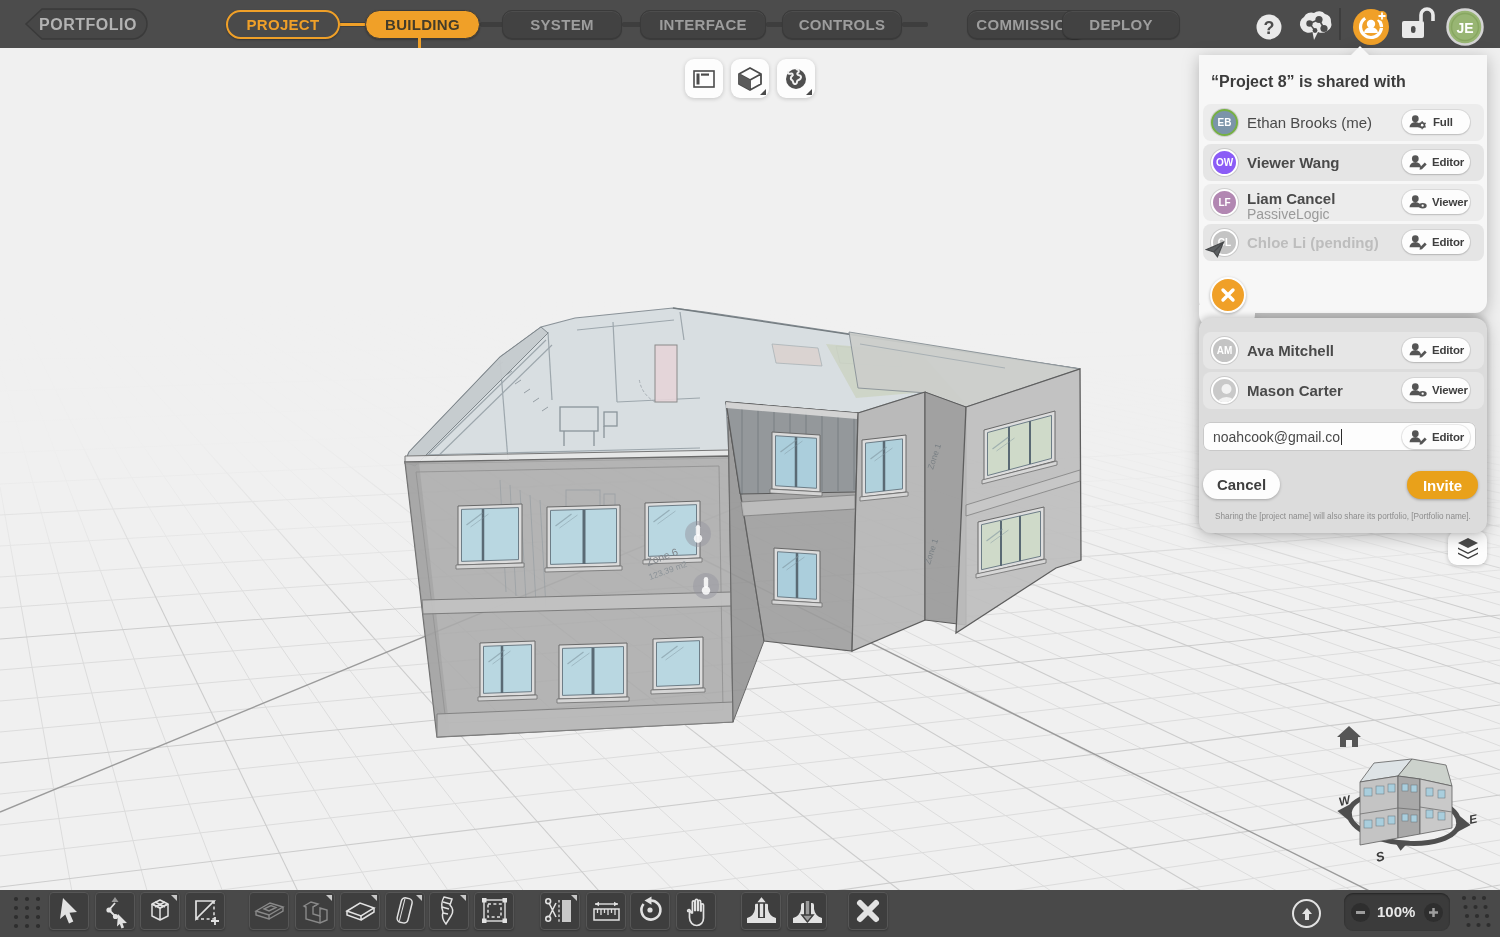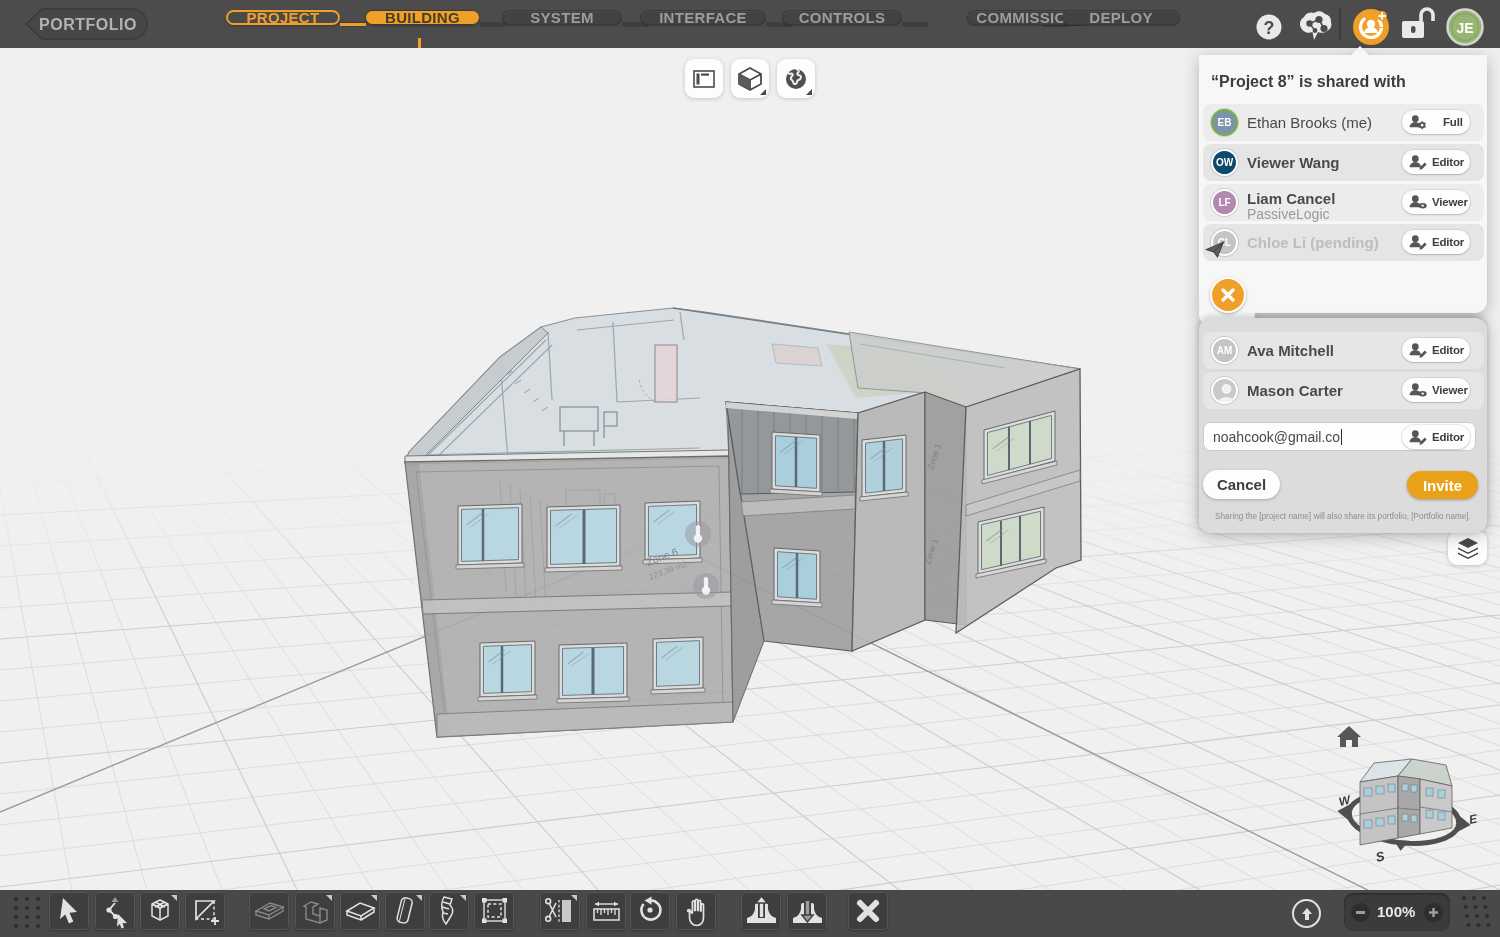--- a/index.html
+++ b/index.html
@@ -1,19 +1,19 @@
 <!DOCTYPE html>
 <html><head><meta charset="utf-8">
 <style>
 *{margin:0;padding:0;box-sizing:border-box}
 body{width:1500px;height:937px;overflow:hidden;font-family:"Liberation Sans",sans-serif;position:relative;background:#f0f0f0}
 .canvas{position:absolute;left:0;top:0;width:1500px;height:937px}
 .navbar{position:absolute;left:0;top:0;width:1500px;height:48px;background:#4c4c4c;z-index:40}
 .toolbar{position:absolute;left:0;bottom:0;width:1500px;height:47px;background:#494949;z-index:40}
-.tab{position:absolute;top:10px;height:15px;display:flex;align-items:center;justify-content:center;font-weight:bold;font-size:15px;letter-spacing:0.3px}
+.tab{position:absolute;top:10px;height:29px;display:flex;align-items:center;justify-content:center;font-weight:bold;font-size:15px;letter-spacing:0.3px}
 .tab.hex{background:#424242;border:1px solid #3a3a3a;border-radius:10px;color:#9d9d9d;box-shadow:inset 0 1px 0 rgba(255,255,255,0.06), 0 1px 1px rgba(0,0,0,0.25)}
 .vbtn{position:absolute;width:38px;height:39px;background:#fdfdfd;border-radius:9px;box-shadow:0 1px 4px rgba(0,0,0,0.18);display:flex;align-items:center;justify-content:center;z-index:30}
 </style></head><body>
 
 <div class="canvas">
 <svg width="1500" height="937" viewBox="0 0 1500 937" style="position:absolute;top:0;left:0">
 <defs>
 <linearGradient id="fade" x1="0" y1="0" x2="0" y2="1">
 <stop offset="0" stop-color="#f0f0f0" stop-opacity="1"></stop>
 <stop offset="0.45" stop-color="#f0f0f0" stop-opacity="0.95"></stop>
@@ -385,24 +385,24 @@
           <circle cx="12.5" cy="9.5" r="3" fill="#555555"></circle>
           <circle cx="12.5" cy="9.5" r="1.2" fill="#ffffff"></circle>
           <rect x="11.9" y="5.6" width="1.2" height="2" fill="#555555" transform="rotate(0 12.5 9.5)"></rect>
           <rect x="11.9" y="5.6" width="1.2" height="2" fill="#555555" transform="rotate(60 12.5 9.5)"></rect>
           <rect x="11.9" y="5.6" width="1.2" height="2" fill="#555555" transform="rotate(120 12.5 9.5)"></rect>
           <rect x="11.9" y="5.6" width="1.2" height="2" fill="#555555" transform="rotate(180 12.5 9.5)"></rect>
           <rect x="11.9" y="5.6" width="1.2" height="2" fill="#555555" transform="rotate(240 12.5 9.5)"></rect>
           <rect x="11.9" y="5.6" width="1.2" height="2" fill="#555555" transform="rotate(300 12.5 9.5)"></rect>
         </g>
       </svg>
-      <span style="font-size:11.5px;color:#3f3f3f;margin-left:14px;font-weight:bold;letter-spacing:-0.2px">Full</span>
+      <span style="font-size:11.5px;color:#3f3f3f;margin-left:4px;font-weight:bold;letter-spacing:-0.2px">Full</span>
     </div>
     <div style="position:absolute;left:4px;top:89px;width:281px;height:37px;background:#e5e5e5;border-radius:8px"></div>
-    <div style="position:absolute;left:12px;top:94px;width:27px;height:27px;border-radius:50%;background:#0c4a6e;border:2px solid #ffffff;box-shadow:0 0 0 1px rgba(0,0,0,0.12);display:flex;align-items:center;justify-content:center;font-size:10px;font-weight:bold;color:#ffffff">OW</div>
+    <div style="position:absolute;left:12px;top:94px;width:27px;height:27px;border-radius:50%;background:#8b5cf6;border:2px solid #ffffff;box-shadow:0 0 0 1px rgba(0,0,0,0.12);display:flex;align-items:center;justify-content:center;font-size:10px;font-weight:bold;color:#ffffff">OW</div>
     <div style="position:absolute;left:48px;top:99px;font-size:15px;font-weight:bold;color:#4a4a4a">Viewer Wang</div>
     <div style="position:absolute;left:203px;top:95px;width:68px;height:24px;background:#fdfdfd;border-radius:12px;box-shadow:0 0 0 1px rgba(0,0,0,0.07),0 1px 2px rgba(0,0,0,0.15);display:flex;align-items:center;justify-content:flex-start;padding-left:7px">
       <svg width="20" height="15" viewBox="0 0 19 14">
         <g transform="translate(0,0)" fill="#555555">
           <circle cx="6" cy="3.4" r="3.2"></circle>
           <path d="M0.5,11.5 a5.5,5 0 0 1 11,0 z"></path>
           <path d="M10.5,11.5 l4.5,-4.5 l1.8,1.8 l-4.5,4.5 l-2.3,0.5 z" fill="#555555"></path>
         </g>
       </svg>
       <span style="font-size:11.5px;color:#3f3f3f;margin-left:3px;font-weight:bold;letter-spacing:-0.2px">Editor</span>

